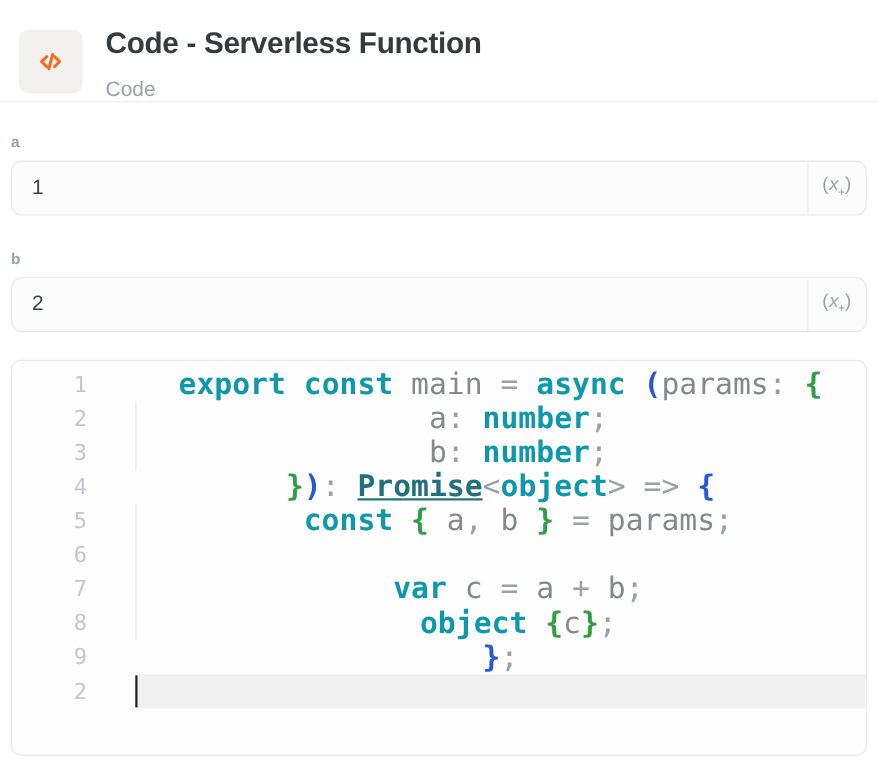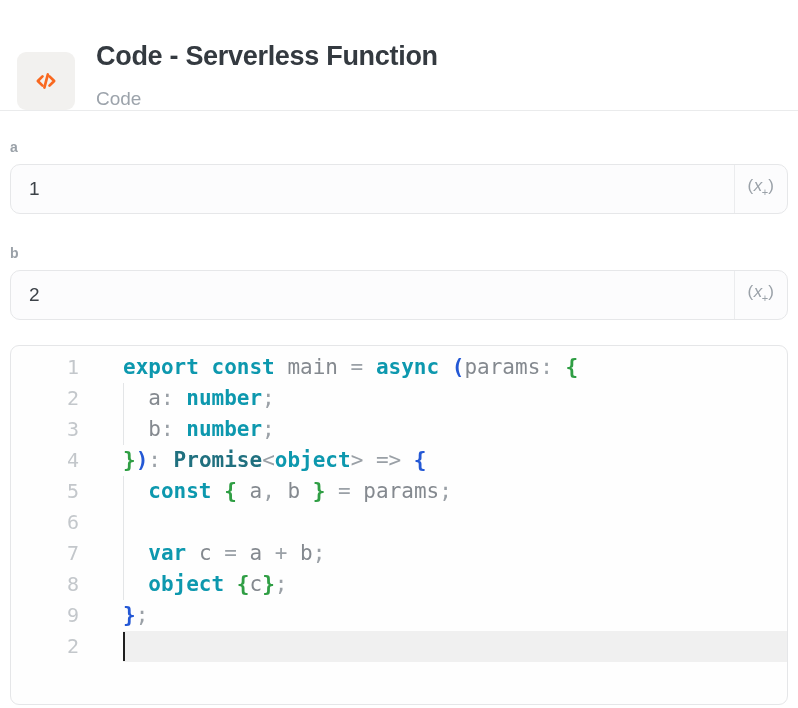--- a/index.html
+++ b/index.html
@@ -1,21 +1,21 @@
 <!DOCTYPE html>
 <html><head>
 <meta charset="utf-8">
 <style>
   * { margin:0; padding:0; box-sizing:border-box; }
   html,body { width:798px; height:708px; overflow:hidden; background:#ffffff;
     font-family:"Liberation Sans", sans-serif; }
 
   
-  .header { display:flex; align-items:flex-end; padding:19px 16px 0 17px;
-    height:111px; border-bottom:1px solid #eaebec; }
+  .header { display:flex; align-items:center; padding:19px 16px 0 17px;
+    height:93px; border-bottom:1px solid #eaebec; }
   .icon-box { width:58px; height:58px; background:#f2f1ef; border-radius:9px;
     display:flex; align-items:center; justify-content:center; flex:0 0 auto; }
   .header-text { margin-left:21px; padding-top:4px; }
   .page-title { font-size:27px; font-weight:700; color:#343a40; letter-spacing:-0.3px; line-height:32px; }
   .page-subtitle { font-size:19px; color:#9ca3ab; margin-top:16px; line-height:22px; }
 
   
   .fields { padding:27px 10px 0 10px; }
   .field + .field { margin-top:30px; }
   .field-label { font-size:14px; font-weight:600; color:#9aa1a8; line-height:18px; }
@@ -31,26 +31,26 @@
   .fx-plus { font-size:11px; vertical-align:-5px; letter-spacing:0; margin-left:-1px; }
 
   
   .editor { margin:25px 10px 0 10px; border:1px solid #e5e6e8; border-radius:9px;
     background:#fefefe; height:360px; overflow:hidden; padding-top:6px;
     font-family:"DejaVu Sans Mono","Liberation Mono",monospace; }
   .code-row { display:flex; height:31px; }
   .gutter { width:68px; flex:0 0 auto; text-align:right; color:#c3c7cb;
     font-size:20px; line-height:31px; user-select:none; }
   .code-content { flex:1; margin-left:44px; position:relative; white-space:pre;
-    font-size:21px; line-height:31px; color:#84898f; }
+    font-size:27px; line-height:31px; color:#84898f;text-align:center; }
   .code-content.current { background:#f0f0f0; }
   .indent-guide { position:absolute; left:0; top:0; bottom:0; width:1px; background:#e3e5e7; }
   .cursor { position:absolute; left:0; top:1px; width:2px; height:29px; background:#1f1f1f; }
   .tk-kw   { color:#0d98ae; font-weight:700; }
-  .tk-type { color:#20707f; font-weight:700; }
+  .tk-type { color:#20707f; font-weight:700;text-decoration:underline; }
   .tk-id   { color:#84898f; }
   .tk-pn   { color:#9aa0a6; }
   .tk-bg   { color:#2f9e44; font-weight:700; }
   .tk-bb   { color:#2458d5; font-weight:700; }
 </style>
 </head>
 <body>
 
 <div class="header">
   <div class="icon-box">

